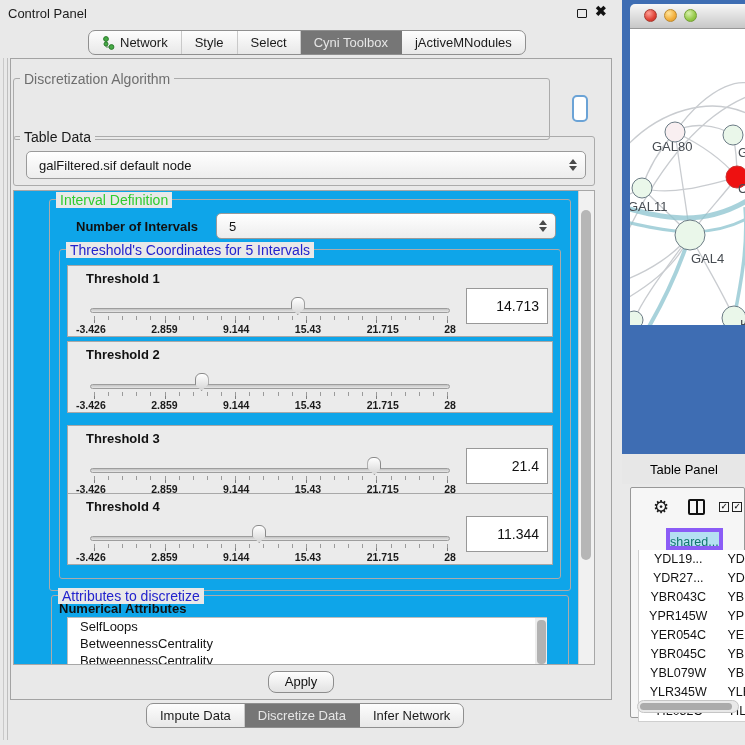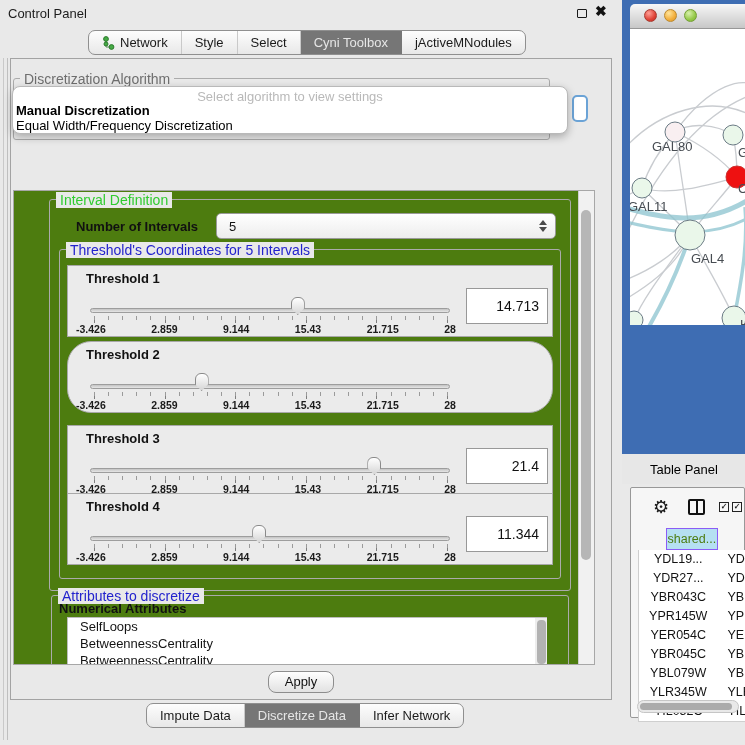--- a/index.html
+++ b/index.html
@@ -48,21 +48,21 @@
   .popup { position:absolute; left:12px; top:86px; width:556px; height:48px; background:#fff;
            border:1px solid #b9b9b9; border-radius:8px; box-shadow:0 3px 8px rgba(0,0,0,.28); z-index:5; padding:2px 3px; }
   .popup-hint { text-align:center; color:#b9b9b9; font-size:13px; height:14px; }
   .popup-opt1 { font-size:13px; font-weight:bold; color:#000; height:15px; }
   .popup-opt2 { font-size:13px; color:#000; height:15px; }
   .combo-sliver { position:absolute; left:572px; top:95px; width:16px; height:27px; background:#fff;
                   border:2px solid #6ba3d6; border-radius:5px; z-index:4; }
 
   
   .scrollpane { position:absolute; left:13px; top:190px; width:582px; height:475px;
-                border:1px solid #a7a7a7; background:#4d7c0f; overflow:hidden; }
+                border:1px solid #a7a7a7; background:#0ea5e9; overflow:hidden; }
   .vsb-track { position:absolute; left:578px; top:191px; width:16px; height:473px; background:#f1f1f1; border-left:1px solid #cfcfcf; }
   .vsb-thumb { position:absolute; left:581px; top:210px; width:10px; height:350px; border-radius:5px; background:#b6b6b6; }
 
   
   .th-panel { position:absolute; left:66px; width:486px; height:72px; border:1px solid #a8a8a8; background:#ebebeb; }
   .th-label { position:absolute; left:10px; top:5px; font-size:13px; font-weight:bold; color:#111;margin-left:8px; }
   .track { position:absolute; left:22px; top:42px; width:360px; height:5px; border:1px solid #9d9d9d; border-radius:3px;
            background:linear-gradient(#c3c3c3,#e6e6e6); }
   .thumb-zone { position:absolute; left:22px; top:31px; width:360px; height:20px; }
   .thumb { position:absolute; top:0; width:14px; height:18px; background:linear-gradient(#ffffff,#d6d6d6);
@@ -101,21 +101,21 @@
   .tp-title { position:absolute; left:28px; top:8px; font-size:13px; color:#000000; }
   .tp-box { position:absolute; left:630px; top:487px; width:115px; height:231px; border:1px solid #989898; background:#f6f6f6; border-radius:2px; }
   .gear-icon { position:absolute; left:22px; top:10px; font-size:18px; color:#1a1a1a; line-height:18px; }
   .cols-icon { position:absolute; left:57px; top:11px; width:17px; height:16px; border:2px solid #111; border-radius:2px; }
   .cols-icon::after { content:""; position:absolute; left:5.5px; top:0; width:2px; height:12px; background:#111; }
   .cb-icon { position:absolute; top:14px; width:10px; height:10px; border:1.4px solid #222; font-size:8px; line-height:8px;
              text-align:center; color:#222; font-weight:bold; }
   .cb1 { left:88px; } .cb2 { left:101px; }
   .tp-table { position:absolute; left:7px; top:40px; width:160px; }
   .thead { display:flex; height:22px; }
-  .hcell { font-size:12.5px; color:#4d7c0f; text-align:center; line-height:20px; border:1px solid #8b5cf6;margin-left:28px; }
+  .hcell { font-size:12.5px; color:#0f766e; text-align:center; line-height:20px; border:4px solid #8b5cf6;margin-left:28px; }
   .hcell.c0 { width:79px; background:#b5e0f2; }
   .hcell.c1 { width:80px; background:#e6e6e6; border-color:#bcbcbc; }
   .trow { display:flex; height:19px; background:#fff; }
   .tcell { font-size:12.5px; color:#131313; line-height:19px; overflow:hidden; white-space:nowrap; }
   .tcell.c0 { width:79px; text-align:center; }
   .tcell.c1 { width:80px; padding-left:10px; }
   .tbody-clip { overflow:hidden; height:172px; background:#fff; border:1px solid #cfcfcf; border-top:none; }
   .hsb { position:absolute; left:6px; top:212px; width:102px; height:13px; background:#e9e9e9; border:1px solid #c6c6c6; border-radius:7px; }
   .hsb-thumb { position:absolute; left:2px; top:2px; width:92px; height:7px; border-radius:4px; background:#ababab; }
 
@@ -161,26 +161,31 @@
   <div class="vline1"></div>
   <div class="vline2"></div>
 
   <div class="content-box"></div>
 
   <div class="group" style="left:13px; top:78px; width:537px; height:62px;">
     <span class="legend gray">Discretization Algorithm</span>
   </div>
   <div class="combo-sliver"></div>
 
-  <div class="popup">
-    <div class="popup-hint">Select algorithm to view settings</div>
-    <div class="popup-opt1">Manual Discretization</div>
-    <div class="popup-opt2">Equal Width/Frequency Discretization</div>
-  </div>
-
+
+  <div class="group" style="left:13px; top:136px; width:582px; height:50px;">
+    <span class="legend">Table Data</span>
+    <div class="combo" style="left:12px; top:14px; width:560px; height:28px;">
+      <span>galFiltered.sif default node</span>
+      <span class="stepper">
+          <i class="up"></i>
+          <i class="dn"></i>
+        </span>
+    </div>
+  </div>
 
   <div class="scrollpane">
 
     <div class="group" style="left:35px; top:8px; width:522px; height:392px;">
       <span class="legend green">Interval Definition</span>
     </div>
     <div style="position:absolute; left:62px; top:28px; font-size:13px; font-weight:bold; color:#111;">Number of Intervals</div>
     <div class="combo" style="left:202px; top:22px; width:340px; height:26px;">
       <span>5</span>
       <span class="stepper">
@@ -205,21 +210,21 @@
           <span>-3.426</span>
           <span>2.859</span>
           <span>9.144</span>
           <span>15.43</span>
           <span>21.715</span>
           <span>28</span>
         </div>
       <div class="val-box">14.713</div>
     </div>
 
-    <div class="th-panel" style="left:53px; top:150px;border-radius:24px;">
+    <div class="th-panel" style="left:53px; top:150px;">
       <div class="th-label">Threshold 2</div>
       <div class="track"></div>
       <div class="thumb-zone">
           <div class="thumb" style="left: calc(31% - 7px);"></div>
         </div>
       <div class="ticks-major"></div>
       <div class="ticks-minor"></div>
       <div class="tick-labels">
           <span>-3.426</span>
           <span>2.859</span>

